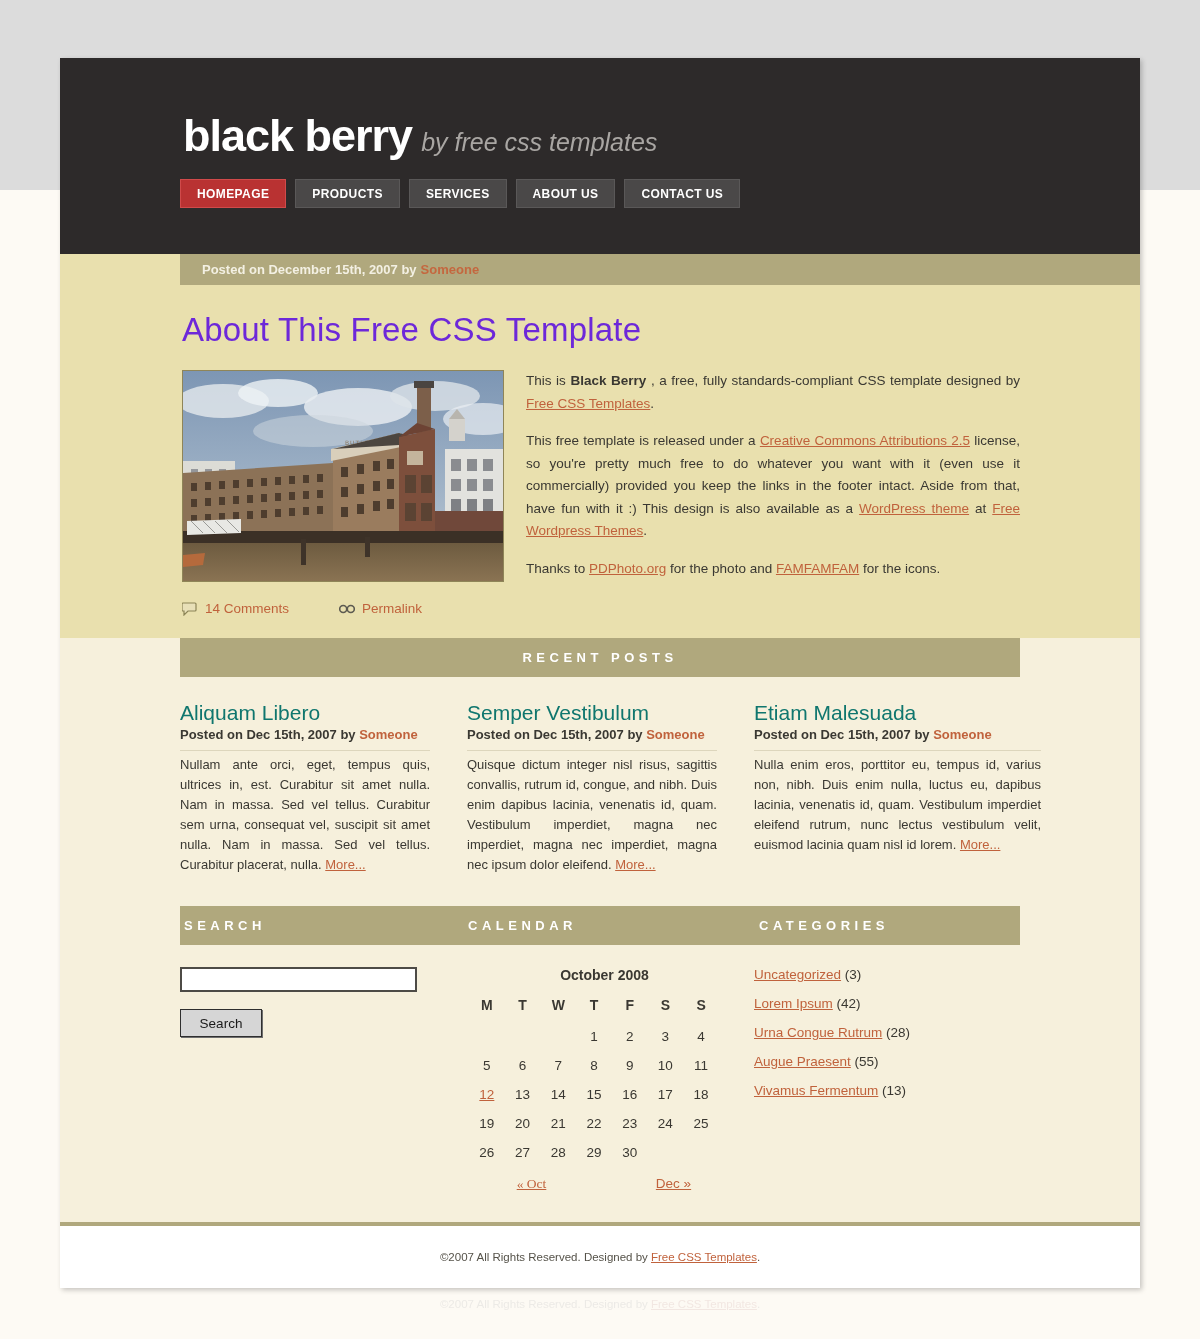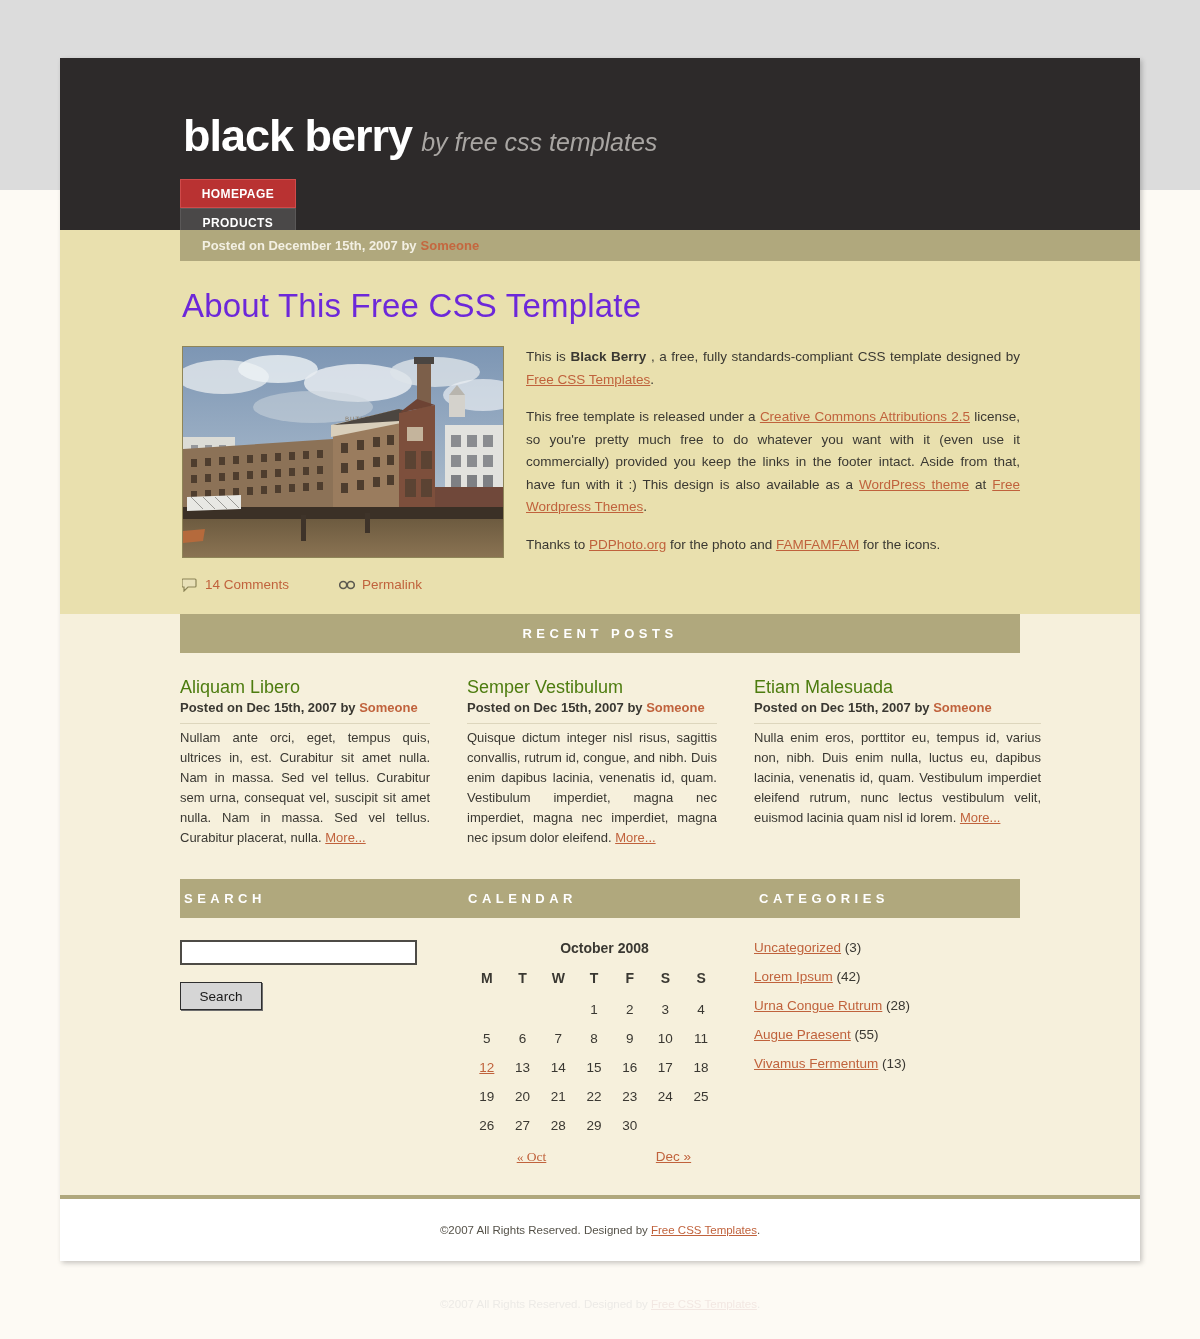--- a/index.html
+++ b/index.html
@@ -35,21 +35,21 @@
     left: 60px;
     top: 58px;
     width: 1080px;
     background: #ffffff;
     box-shadow: 2px 2px 5px rgba(0,0,0,0.22);
   }
 
   
   .header {
     background: #2d2a2a;
-    height: 172px;
+    height: 196px;
     position: relative;
   }
   .logo {
     position: absolute;
     left: 123px;
     top: 52px;
     white-space: nowrap;
   }
   .logo-main {
     font-size: 45px;
@@ -61,21 +61,21 @@
     font-size: 25px;
     font-style: italic;
     color: #a9a6a3;
     margin-left: 9px;
   }
   .nav {
     position: absolute;
     left: 120px;
     top: 121px;
     display: flex;
-    flex-direction: column;
+    gap: 9px;
   }
   .nav-item {
     background: #4a4848;
     color: #ffffff;
     font-size: 12px;
     font-weight: bold;
     letter-spacing: 0.4px;
     padding: 7px 16px 8px 16px;
     text-align: center;
     border: 1px solid #5a5858;
@@ -197,22 +197,22 @@
     padding: 24px 120px 0 120px;
   }
   .col {
     width: 287px;
     flex: 0 0 287px;
     padding-right: 37px;
     box-sizing: border-box;
   }
   .col:last-child { padding-right: 0; }
   .col-title {
-    font-size: 18px;
-    color: #4d7c0f;
+    font-size: 21px;
+    color: #0f766e;
     margin: 0 0 2px 0;
     font-weight: normal;
   }
   .col-meta {
     font-size: 13px;
     font-weight: bold;
     color: #3a3832;
     border-bottom: 1px solid #ddd6bd;
     padding-bottom: 8px;
     margin-bottom: 4px;

